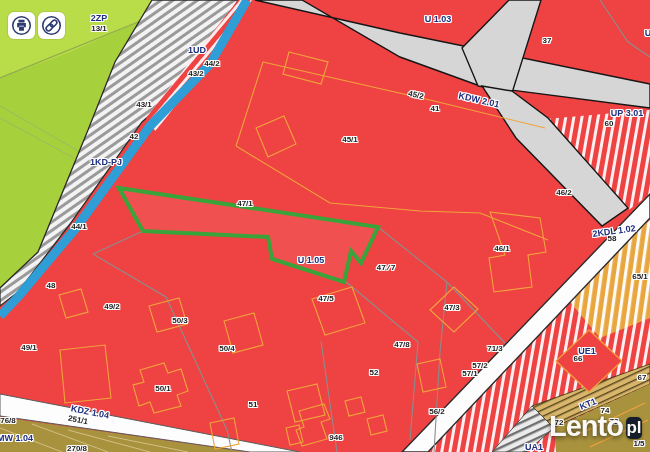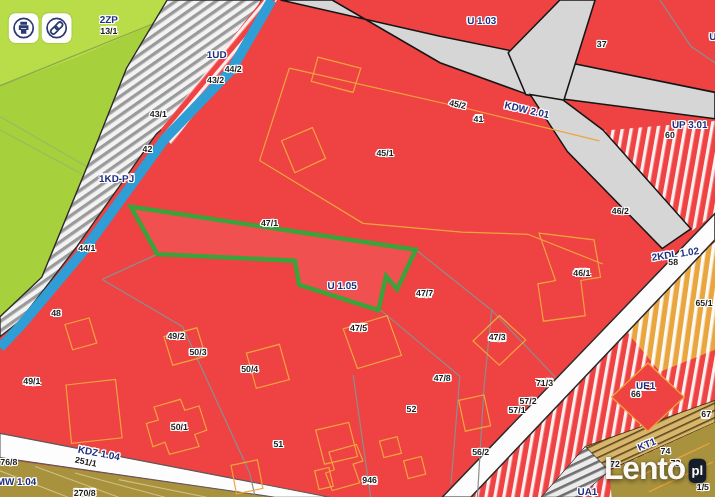--- a/index.html
+++ b/index.html
@@ -11,21 +11,21 @@
     text-shadow:1px 0 0 #fff,-1px 0 0 #fff,0 1px 0 #fff,0 -1px 0 #fff,
                 1px 1px 0 #fff,-1px -1px 0 #fff,1px -1px 0 #fff,-1px 1px 0 #fff;}
   .zone{color:#1e2f7f;font-size:9px;}
   .parcel{color:#1b1b1b;font-size:8px;}
   .tool-btn{position:absolute;top:12px;width:27px;height:27px;background:#ffffff;border-radius:6px;
     display:flex;align-items:center;justify-content:center;box-shadow:0 0 0 1px rgba(0,0,0,.07);cursor:pointer;}
   .tool-btn svg{position:static;}
   .watermark{position:absolute;left:549px;top:413px;display:flex;align-items:flex-end;gap:3px;opacity:.95;}
   .wm-text{font-size:29px;font-weight:800;color:#ffffff;line-height:.9;letter-spacing:-1px;
     text-shadow:0 2px 5px rgba(0,0,0,.55),0 0 2px rgba(0,0,0,.35);}
-  .wm-badge{width:16px;height:22px;background:#0f172a;border-radius:5px;color:#fff;font-size:12px;
+  .wm-badge{width:16px;height:22px;background:#0f172a;border-radius:5px;color:#fff;font-size:17px;
     font-weight:bold;display:flex;align-items:center;justify-content:center;
     box-shadow:0 1px 3px rgba(0,0,0,.4);}
 </style>
 </head>
 <body>
 
 <div class="stage">
 
   <svg width="650" height="452" viewBox="0 0 650 452">
     <defs>
@@ -160,30 +160,30 @@
       <div class="map-label parcel" style="left: 144px; top: 104px; transform: translate(-50%, -50%);">43/1</div>
       <div class="map-label parcel" style="left: 134px; top: 136px; transform: translate(-50%, -50%);">42</div>
       <div class="map-label parcel" style="left: 547px; top: 40px; transform: translate(-50%, -50%);">37</div>
       <div class="map-label parcel" style="left: 416px; top: 95px; transform: translate(-50%, -50%) rotate(12deg);">45/2</div>
       <div class="map-label parcel" style="left: 435px; top: 108px; transform: translate(-50%, -50%);">41</div>
       <div class="map-label parcel" style="left: 609px; top: 123px; transform: translate(-50%, -50%);">60</div>
       <div class="map-label parcel" style="left: 350px; top: 139px; transform: translate(-50%, -50%);">45/1</div>
       <div class="map-label parcel" style="left: 79px; top: 226px; transform: translate(-50%, -50%);">44/1</div>
       <div class="map-label parcel" style="left: 245px; top: 203px; transform: translate(-50%, -50%);">47/1</div>
       <div class="map-label parcel" style="left: 564px; top: 192px; transform: translate(-50%, -50%);">46/2</div>
-      <div class="map-label parcel" style="left: 529px; top: 248px; transform: translate(-50%, -50%);">46/1</div>
+      <div class="map-label parcel" style="left: 502px; top: 248px; transform: translate(-50%, -50%);">46/1</div>
       <div class="map-label parcel" style="left: 612px; top: 238px; transform: translate(-50%, -50%);">58</div>
       <div class="map-label parcel" style="left: 640px; top: 276px; transform: translate(-50%, -50%);">65/1</div>
-      <div class="map-label parcel" style="left: 386px; top: 267px; transform: translate(-50%, -50%);">47/7</div>
+      <div class="map-label parcel" style="left: 386px; top: 267px; transform: translate(-50%, -50%); font-family: Liberation Mono, monospace;">47/7</div>
       <div class="map-label parcel" style="left: 51px; top: 285px; transform: translate(-50%, -50%);">48</div>
       <div class="map-label parcel" style="left: 326px; top: 298px; transform: translate(-50%, -50%);">47/5</div>
-      <div class="map-label parcel" style="left: 112px; top: 306px; transform: translate(-50%, -50%); margin-left: 48px;">49/2</div>
+      <div class="map-label parcel" style="left: 112px; top: 306px; transform: translate(-50%, -50%);">49/2</div>
       <div class="map-label parcel" style="left: 452px; top: 307px; transform: translate(-50%, -50%);">47/3</div>
       <div class="map-label parcel" style="left: 180px; top: 320px; transform: translate(-50%, -50%);">50/3</div>
-      <div class="map-label parcel" style="left: 207px; top: 336px; transform: translate(-50%, -50%); padding-left: 40px;">50/4</div>
+      <div class="map-label parcel" style="left: 207px; top: 348px; transform: translate(-50%, -50%); padding-left: 40px;">50/4</div>
       <div class="map-label parcel" style="left: 402px; top: 344px; transform: translate(-50%, -50%);">47/8</div>
       <div class="map-label parcel" style="left: 29px; top: 347px; transform: translate(-50%, -50%);">49/1</div>
       <div class="map-label parcel" style="left: 495px; top: 348px; transform: translate(-50%, -50%);">71/3</div>
       <div class="map-label parcel" style="left: 578px; top: 358px; transform: translate(-50%, -50%);">66</div>
       <div class="map-label parcel" style="left: 480px; top: 365px; transform: translate(-50%, -50%);">57/2</div>
       <div class="map-label parcel" style="left: 374px; top: 372px; transform: translate(-50%, -50%);">52</div>
       <div class="map-label parcel" style="left: 470px; top: 373px; transform: translate(-50%, -50%);">57/1</div>
       <div class="map-label parcel" style="left: 642px; top: 377px; transform: translate(-50%, -50%);">67</div>
       <div class="map-label parcel" style="left: 163px; top: 388px; transform: translate(-50%, -50%);">50/1</div>
       <div class="map-label parcel" style="left: 253px; top: 404px; transform: translate(-50%, -50%);">51</div>

